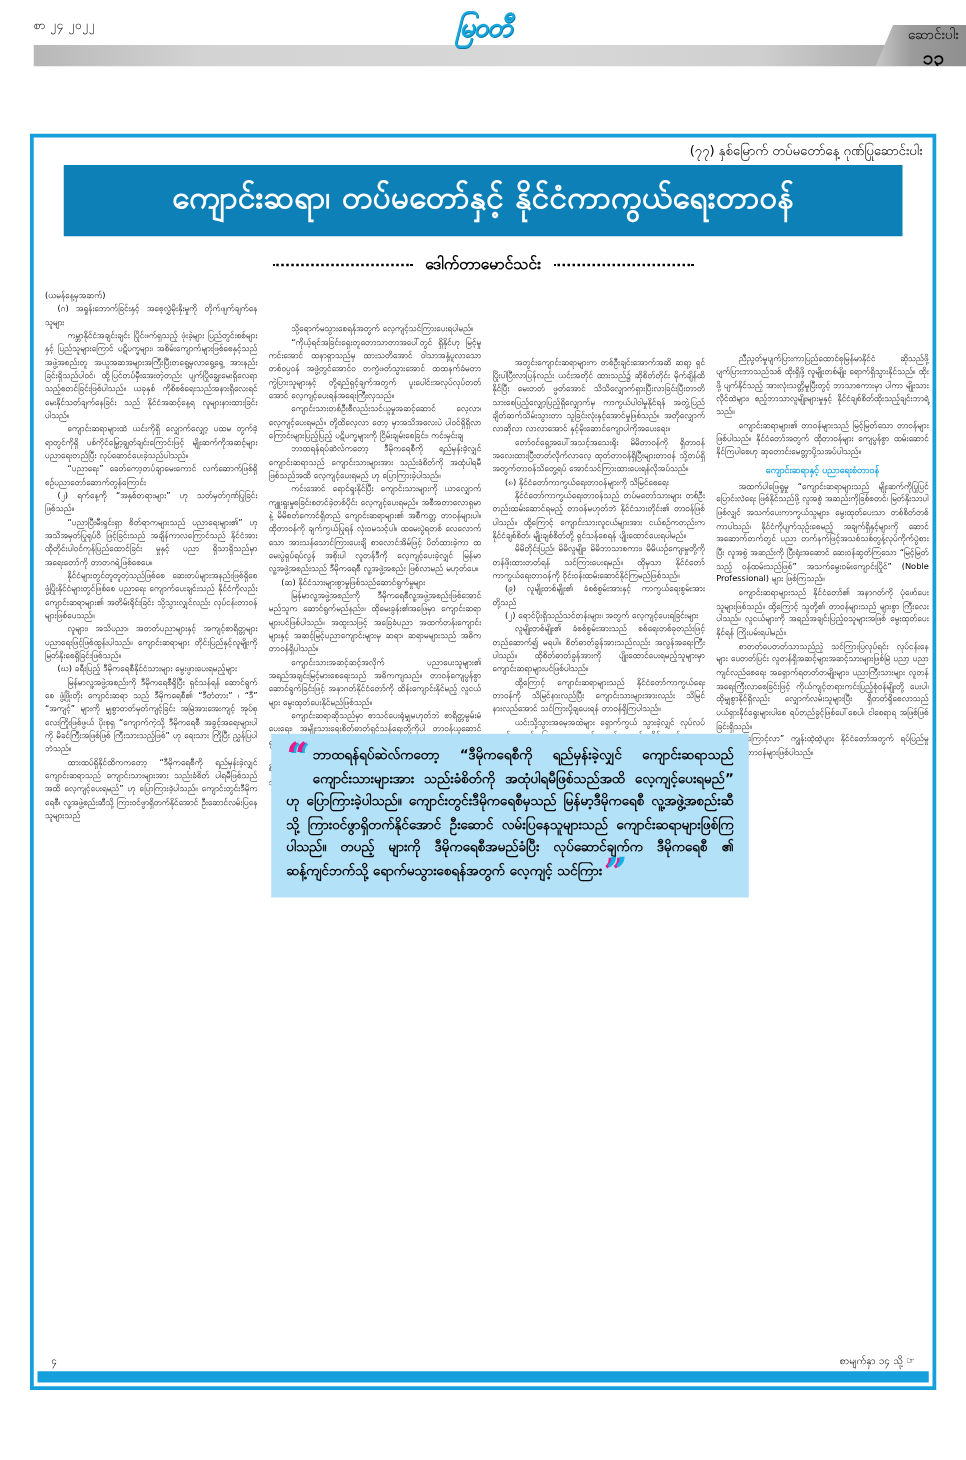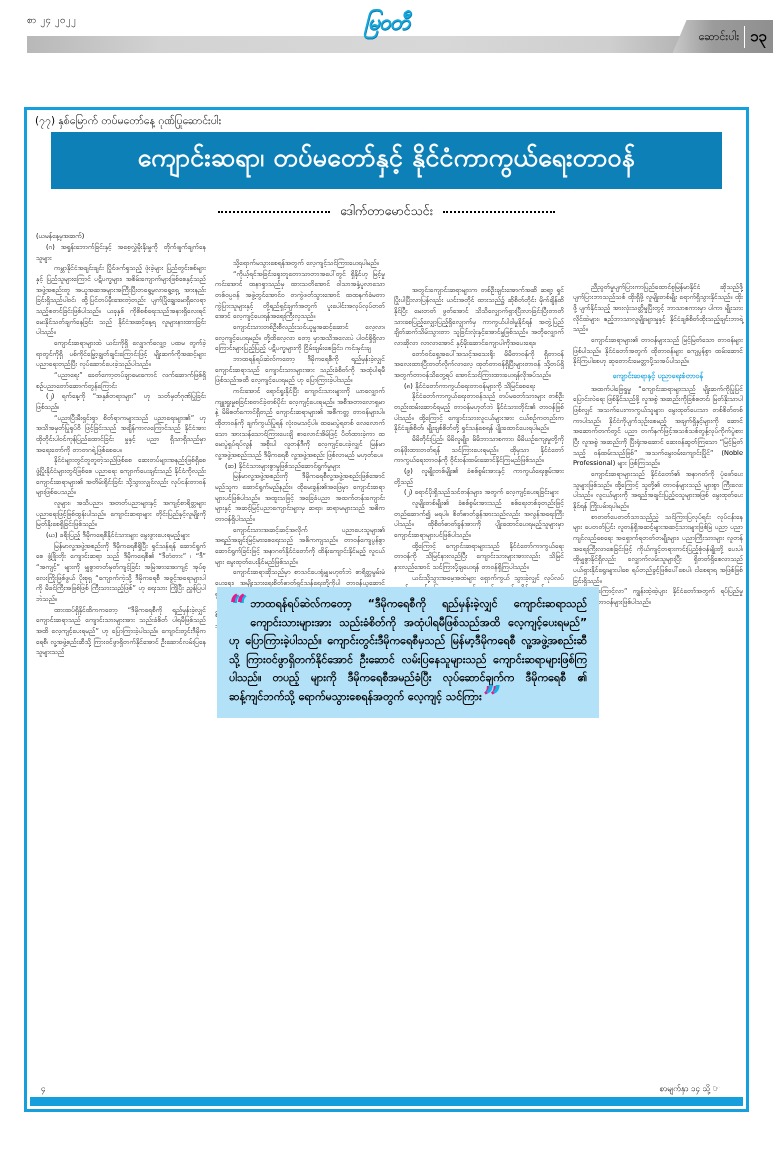--- a/index.html
+++ b/index.html
@@ -54,20 +54,21 @@
   .masthead-section {
     position: absolute;
     right: 0px;
     top: 20px;
     height: 33px;
     display: flex;
     align-items: center;
     background: linear-gradient(to right, #c9c9c9 0%, #9b9b9b 40%, #8f8f8f 100%);
     padding: 0 6px 0 26px;
     clip-path: polygon(14px 0, 100% 0, 100% 100%, 0 100%);
+    flex-direction: column;
   }
   .masthead-section .sec-label {
     font-size: 11px;
     color: #000;
     white-space: nowrap;
   }
   .masthead-section .sec-divider {
     width: 1px;
     height: 22px;
     background: #ffffff;
@@ -90,20 +91,21 @@
     border: 3px solid #15a0dd;
     box-sizing: border-box;
     background: #ffffff;
   }
 
   .kicker {
     padding: 4px 8px 3px 8px;
     font-size: 10.5px;
     color: #000;
     white-space: nowrap;
+    text-align: right;
   }
 
   .headline-band {
     margin: 0 24px;
     background: #0d80b8;
     text-align: center;
     padding: 10px 0 16px 0;
   }
   .headline-band .headline {
     color: #ffffff;
@@ -121,21 +123,21 @@
     gap: 10px;
     margin: 14px 0 10px 0;
   }
   .byline-rule {
     width: 112px;
     height: 0;
     border-top: 2px dotted #000;
   }
   .byline-name {
     font-size: 12.5px;
-    font-weight: normal;
+    font-weight: bold;
     color: #000;
     white-space: nowrap;
   }
 
   
   .cols {
     display: flex;
     gap: 9px;
     padding: 0 9px 6px 9px;
     align-items: center;
@@ -207,21 +209,21 @@
   .foot-band {
     position: absolute;
     left: 3px;
     right: 3px;
     bottom: 3px;
     height: 9px;
     background: #15a0dd;
   }
   .cont-note {
     position: absolute;
-    right: 26px;
+    right: 14px;
     bottom: 14px;
     font-size: 8px;
     color: #000;
     white-space: nowrap;
   }
   .page-num-bottom {
     position: absolute;
     left: 14px;
     bottom: 14px;
     font-size: 8px;

